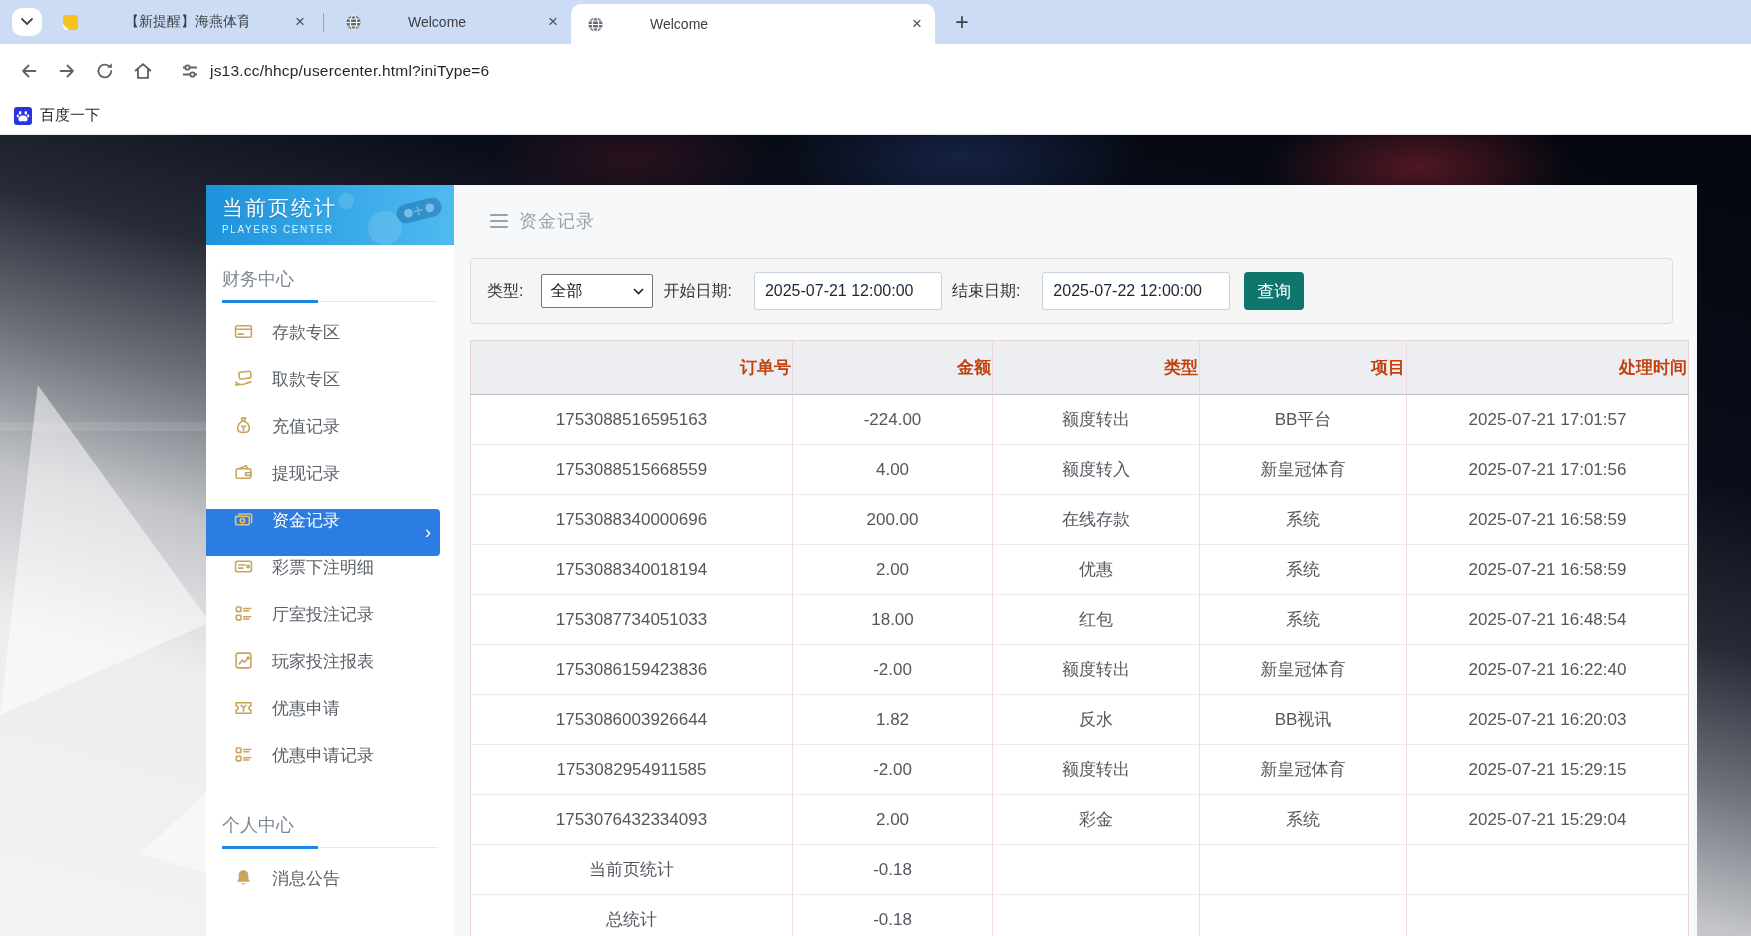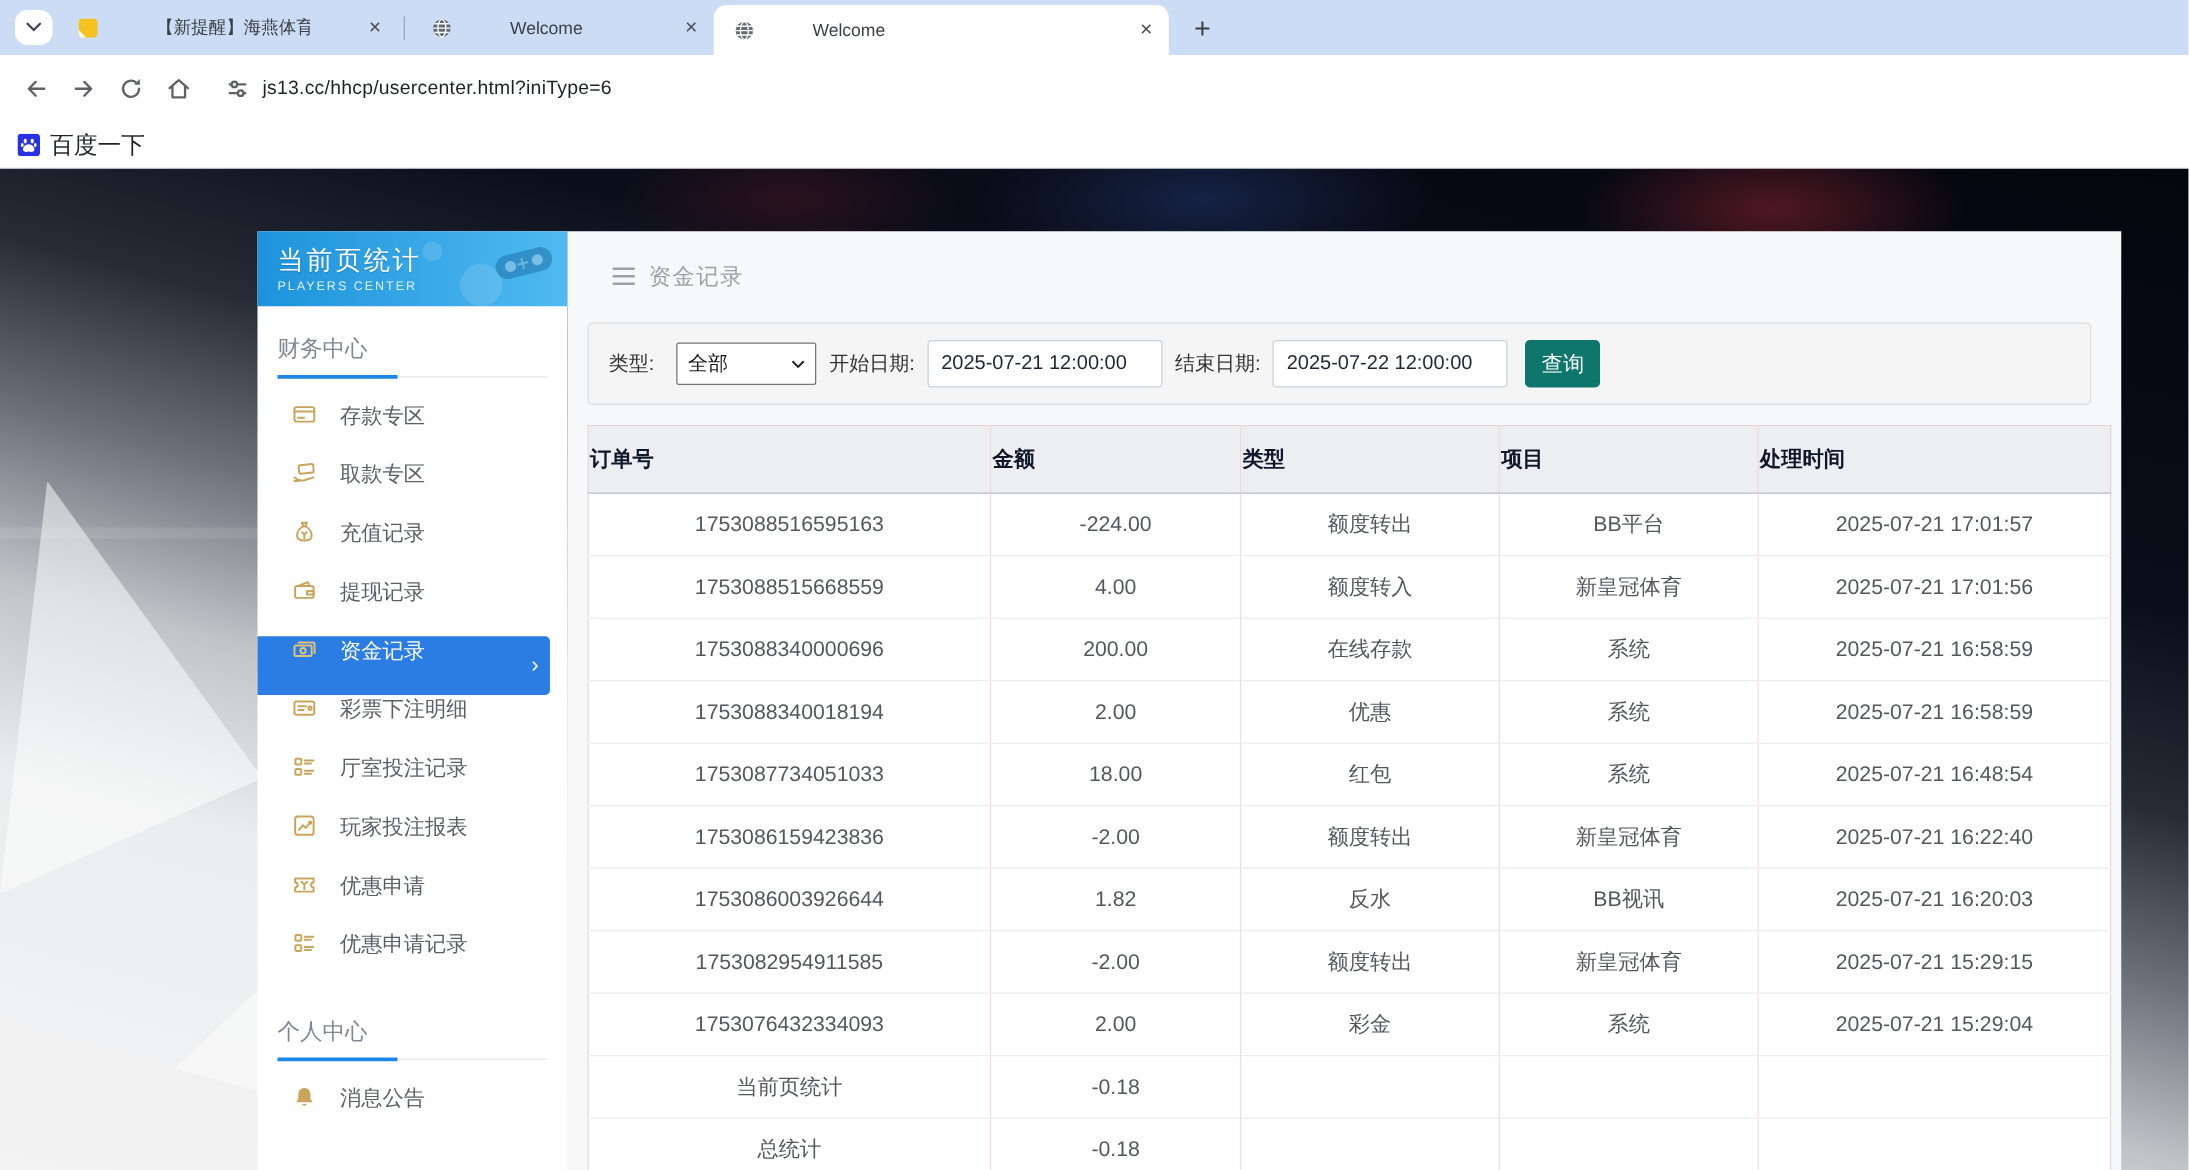--- a/index.html
+++ b/index.html
@@ -27,21 +27,21 @@
   .toolbar{position:absolute;left:0;top:44px;width:1751px;height:53px;background:#fff;
            display:flex;align-items:center;padding-left:10px;box-sizing:border-box;}
   .navbtn{width:38px;height:38px;display:flex;align-items:center;justify-content:center;}
   .navbtn svg{width:22px;height:22px;}
   .site-icon{margin-left:18px;display:flex;align-items:center;}
   .url-text{margin-left:10px;font-size:15.5px;color:#1f2328;letter-spacing:.2px;}
 
   .bookmarks{position:absolute;left:0;top:97px;width:1751px;height:38px;background:#fff;
              border-bottom:1px solid #e6e8eb;display:flex;align-items:center;padding-left:14px;box-sizing:border-box;}
   .bm-icon{width:18px;height:18px;display:inline-flex;}
-  .bm-label{margin-left:8px;font-size:19px;color:#1f2328;}
+  .bm-label{margin-left:8px;font-size:15px;color:#1f2328;}
 
   
   .page{position:absolute;left:0;top:135px;width:1751px;height:801px;overflow:hidden;
     background:
       radial-gradient(220px 90px at 81% 4%, rgba(140,35,48,.55), transparent 70%),
       radial-gradient(260px 100px at 55% 3%, rgba(38,62,125,.45), transparent 70%),
       radial-gradient(200px 80px at 36% 3%, rgba(100,25,38,.35), transparent 70%),
       linear-gradient(195deg,#04060d 0%,#0a0e1a 28%,#262b36 41%,#6d717a 52%,#c2c4c8 63%,#ecedee 75%,#f3f3f4 100%);}
   .tri1{position:absolute;left:0;top:250px;width:210px;height:330px;background:rgba(255,255,255,.5);
         clip-path:polygon(18% 0,100% 72%,0 100%);}
@@ -79,31 +79,31 @@
   .page-title{font-size:18px;color:#99a1a9;letter-spacing:1px;}
 
   .filter-card{position:absolute;left:16px;top:73px;width:1203px;height:66px;box-sizing:border-box;
                background:#f5f5f6;border:1px solid #dcdcdc;border-radius:4px;
                display:flex;align-items:center;padding-left:16px;}
   .flabel{font-size:16px;color:#333;margin-left:10px;flex:none;}
   .fselect{margin-left:18px;width:112px;height:34px;box-sizing:border-box;background:#fff;
            border:1px solid #767676;border-radius:2px;display:flex;align-items:center;
            padding:0 8px;font-size:16px;color:#141414;flex:none;font-family:Liberation Mono, monospace;}
   .fselect .sel-chev{margin-left:auto;display:flex;}
-  .finput{margin-left:10px;width:188px;height:38px;box-sizing:border-box;border:1px solid #c6d2de;
+  .finput{margin-left:22px;width:188px;height:38px;box-sizing:border-box;border:1px solid #c6d2de;
           border-radius:3px;background:#fff;padding:0 10px;font-size:16px;color:#1d2733;
           font-family:"Liberation Sans","DejaVu Sans",sans-serif;flex:none;}
   .fbtn{margin-left:14px;width:60px;height:38px;background:#0f766e;color:#fff;border:none;
         border-radius:4px;font-size:17px;cursor:pointer;flex:none;
         font-family:"Liberation Sans","DejaVu Sans",sans-serif;}
 
   .grid{position:absolute;left:16px;top:155px;width:1203px;border-collapse:collapse;table-layout:fixed;
         background:#fff;border:1px solid #e8d4d4;}
   .grid th{height:51px;background:#eceef1;border-bottom:1px solid #b9bfc6;border-left:1px solid #efdada;
-           font-weight:bold;color:#0f172a;font-size:17px;text-align:left;}
+           font-weight:bold;color:#c2410c;font-size:17px;text-align:right;}
   .grid th:first-child,.grid td:first-child{border-left:none;}
   .grid td{height:47px;text-align:center;color:#53575d;font-size:17px;
            border-left:1px solid #f3dede;border-top:1px solid #ececec;}
   .grid tbody tr:first-child td{border-top:none;}
   .grid th:nth-child(1){width:319px;} .grid th:nth-child(2){width:197px;}
   .grid th:nth-child(3){width:204px;} .grid th:nth-child(4){width:204px;}
   .grid th:nth-child(5){width:279px;}
 </style>
 </head>
 <body>

